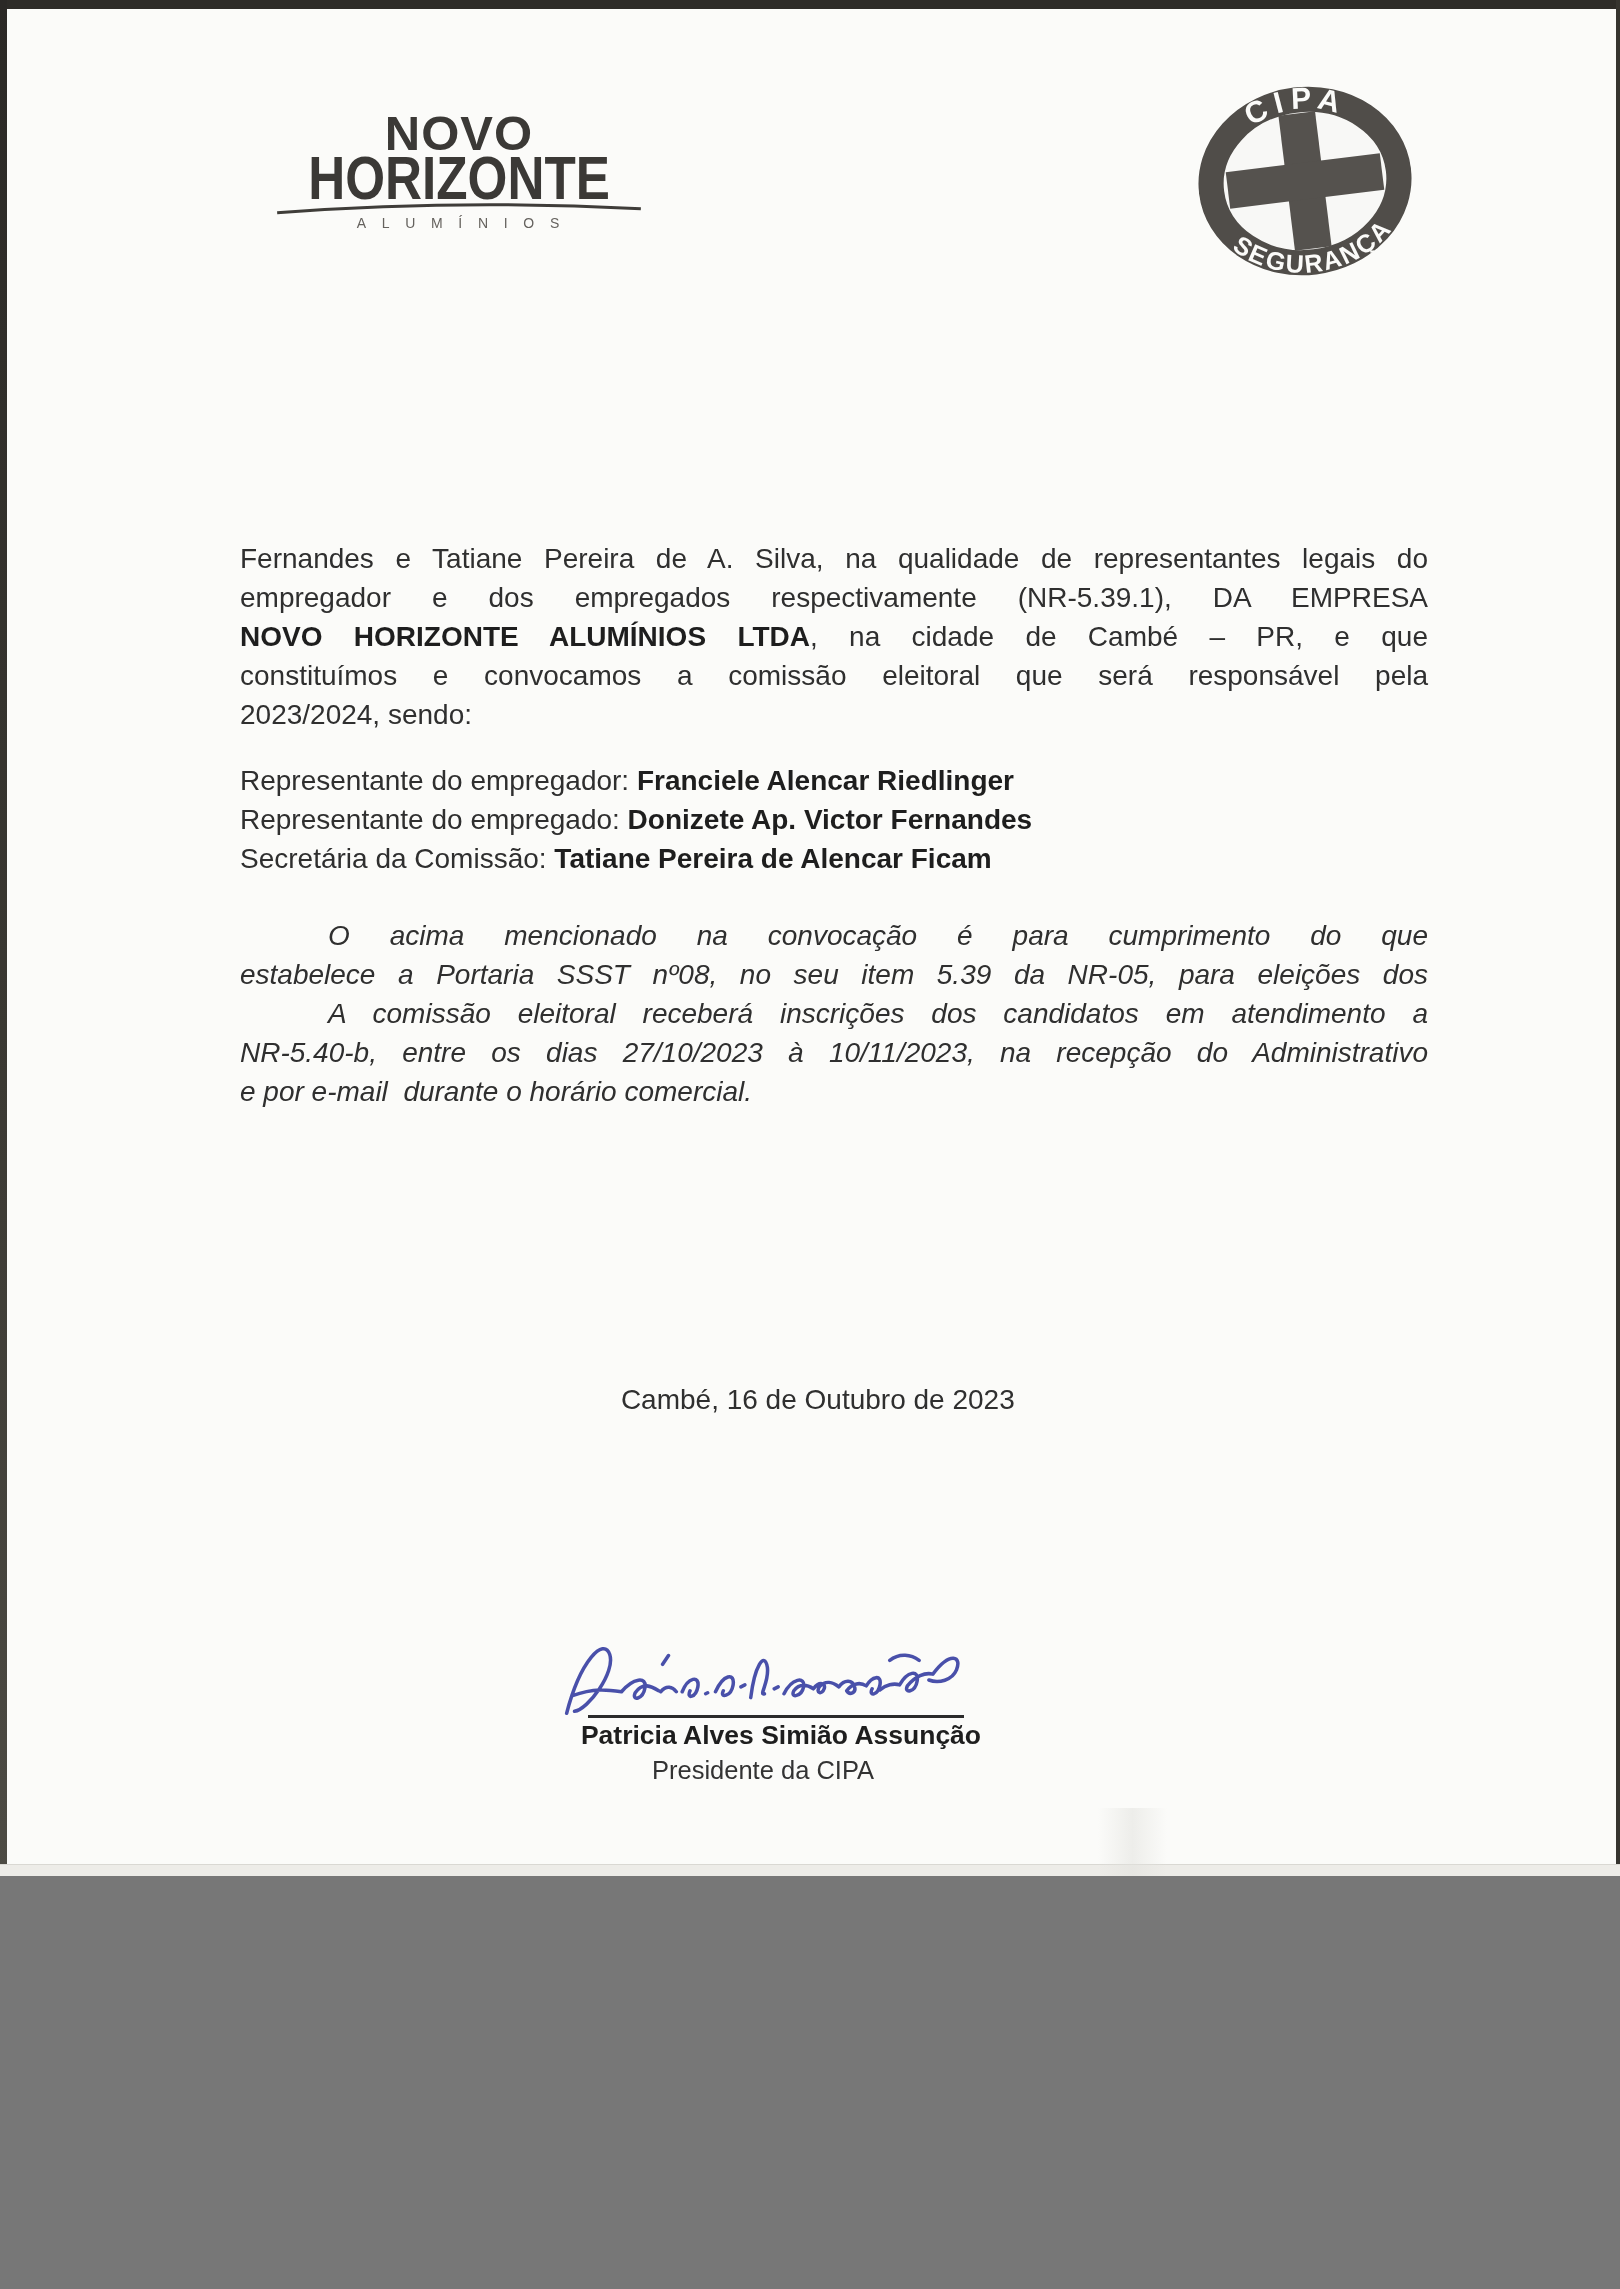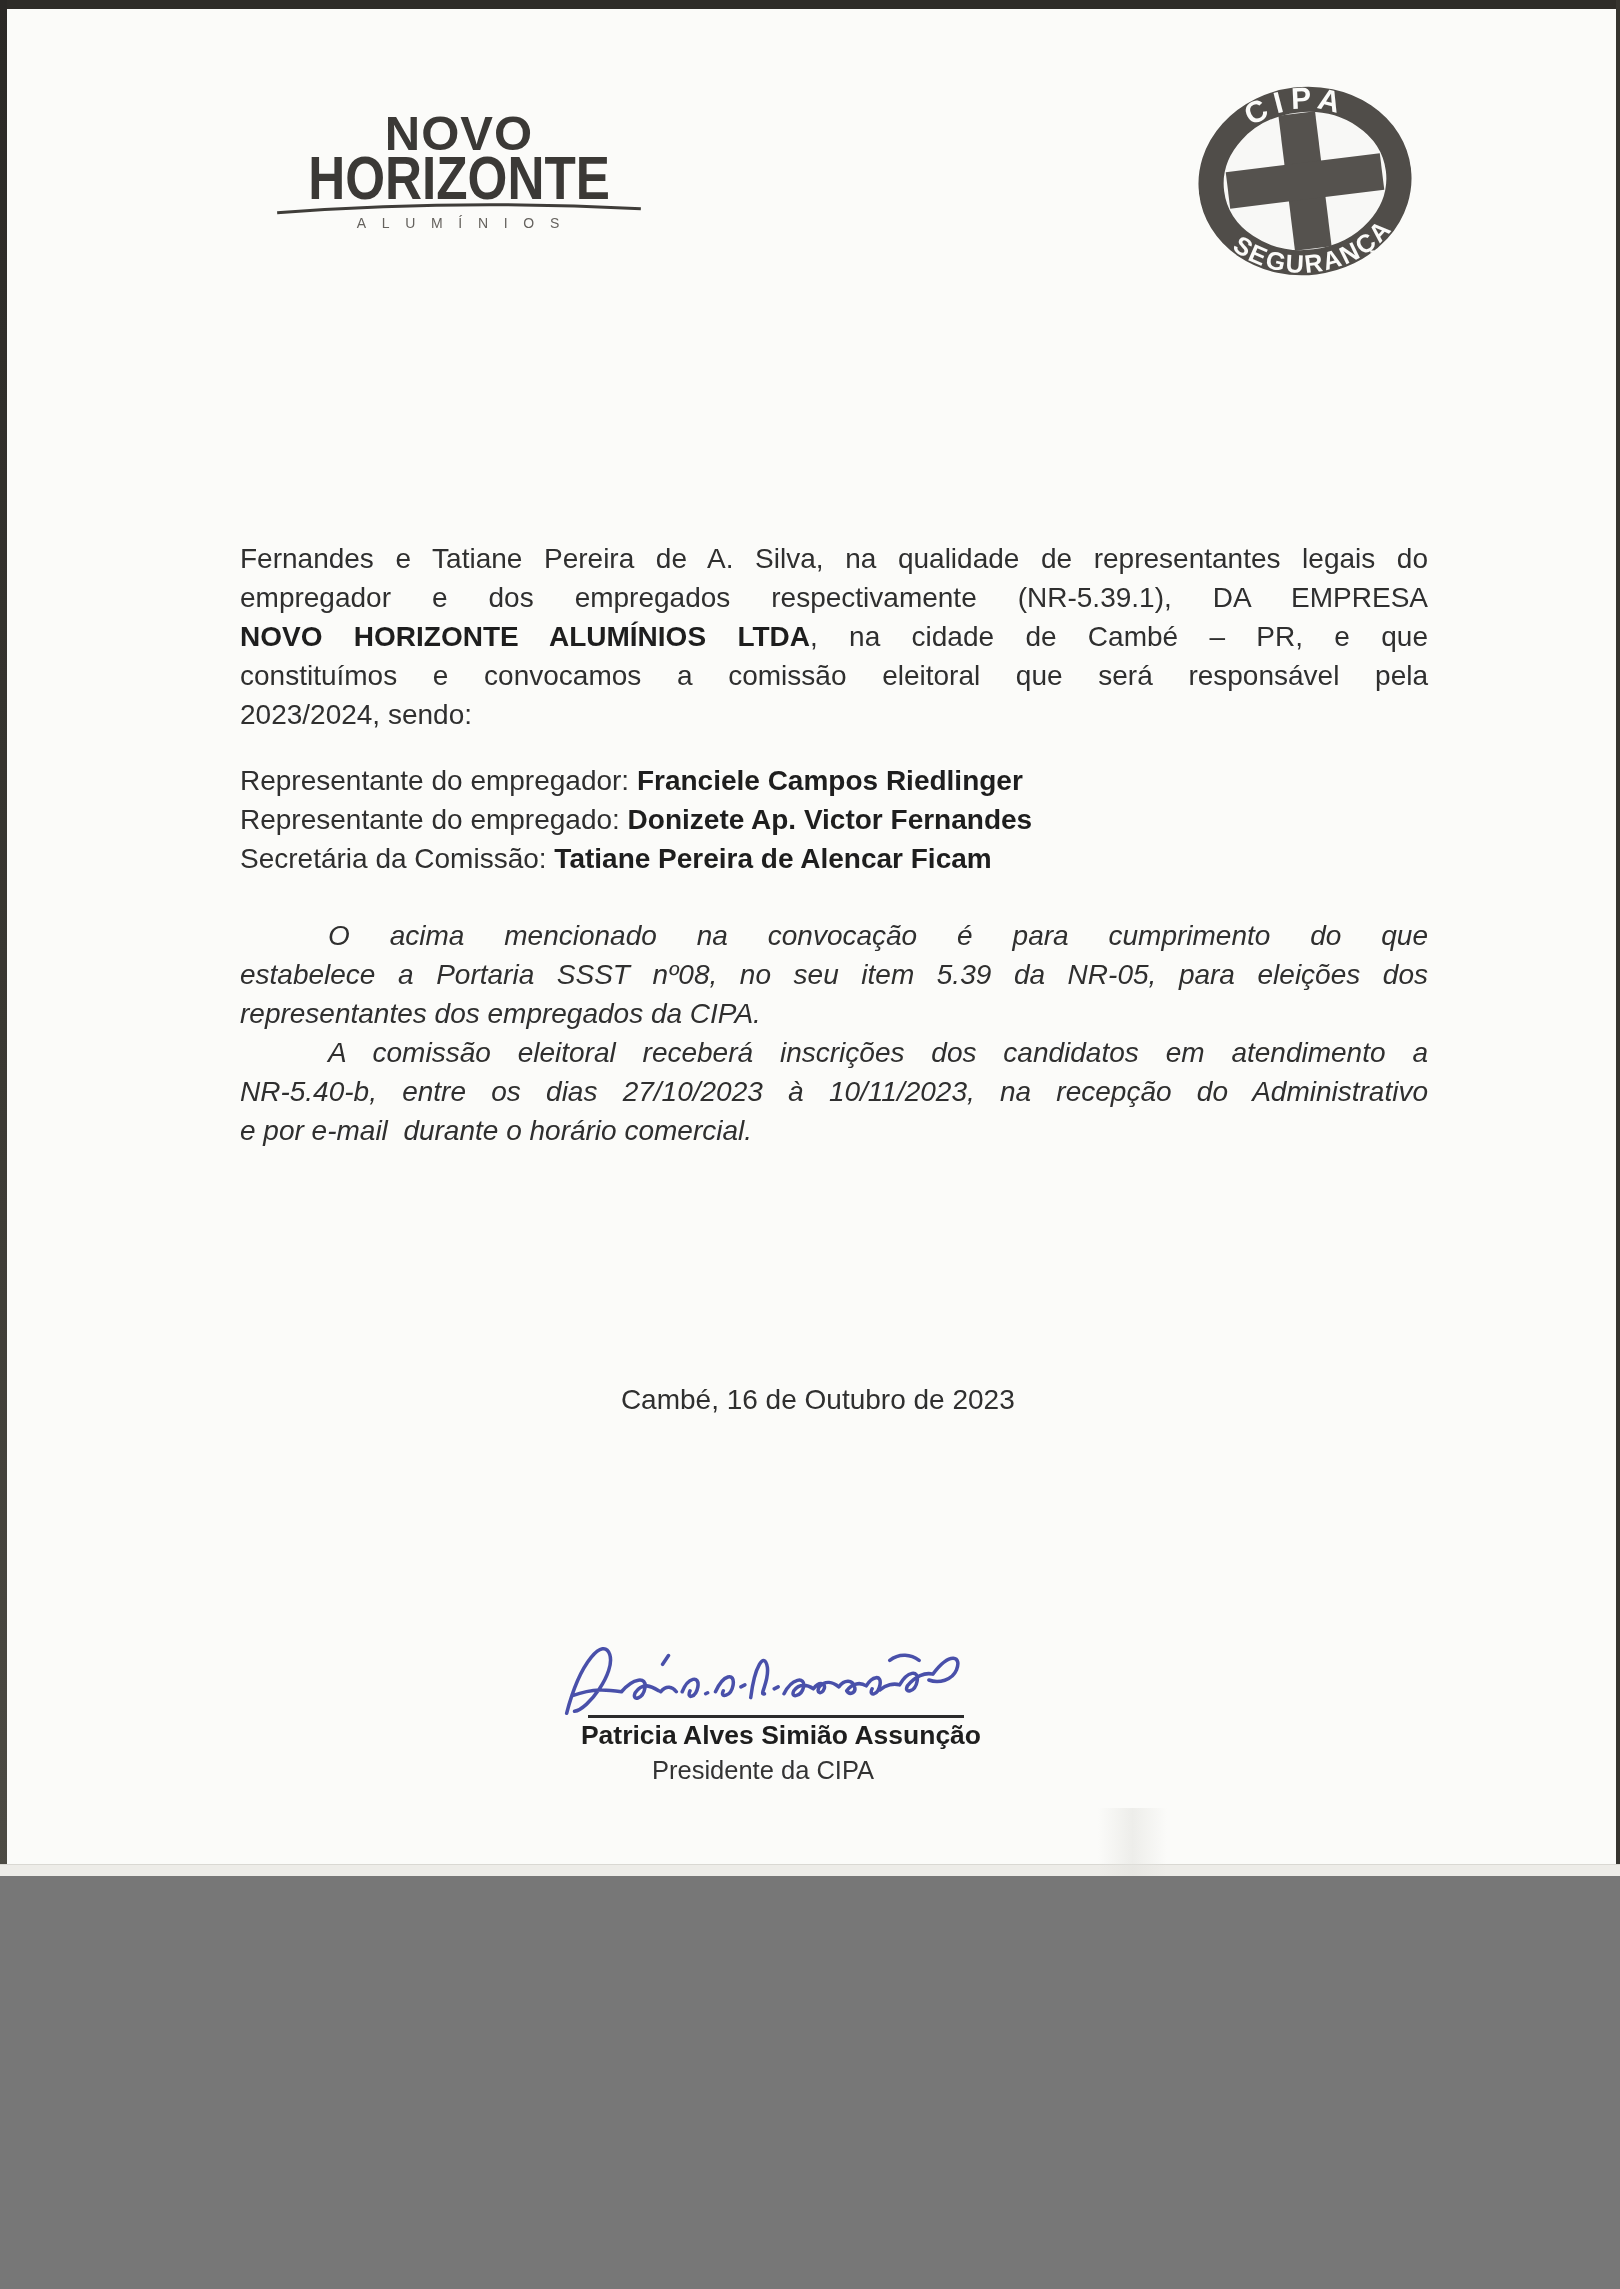--- a/index.html
+++ b/index.html
@@ -110,28 +110,27 @@
 
   <div class="content">
     <div class="para intro">
         <div class="jline"><span>Fernandes e Tatiane Pereira de A. Silva, na qualidade de representantes legais do</span></div>
         <div class="jline"><span>empregador e dos empregados respectivamente (NR-5.39.1), DA EMPRESA</span></div>
         <div class="jline"><span class="b">NOVO HORIZONTE ALUMÍNIOS LTDA</span><span>, na cidade de Cambé – PR, e que</span></div>
         <div class="jline"><span>constituímos e convocamos a comissão eleitoral que será responsável pela</span></div>
         <div class="jline last"><span>2023/2024, sendo:</span></div>
       </div>
     <div class="para committee">
-        <div class="pline"><span>Representante do empregador: </span><span class="b">Franciele Campos Riedlinger</span></div>
+        <div class="pline"><span>Representante do empregador: </span><span class="b">Franciele Alencar Riedlinger</span></div>
         <div class="pline"><span>Representante do empregado: </span><span class="b">Donizete Ap. Victor Fernandes</span></div>
         <div class="pline last"><span>Secretária da Comissão: </span><span class="b">Tatiane Pereira de Alencar Ficam</span></div>
       </div>
     <div class="para italic italic1">
         <div class="jline indent"><span>O acima mencionado na convocação é para cumprimento do que</span></div>
         <div class="jline"><span>estabelece a Portaria SSST nº08, no seu item 5.39 da NR-05, para eleições dos</span></div>
-        <div class="jline last"><span>representantes dos empregados da CIPA.</span></div>
       </div>
     <div class="para italic">
         <div class="jline indent"><span>A comissão eleitoral receberá inscrições dos candidatos em atendimento a</span></div>
         <div class="jline"><span>NR-5.40-b, entre os dias 27/10/2023 à 10/11/2023, na recepção do Administrativo</span></div>
         <div class="jline last"><span>e por e-mail&nbsp; durante o horário comercial.</span></div>
       </div>
   </div>
 
   <div class="date-line">Cambé, 16 de Outubro de 2023</div>
 

